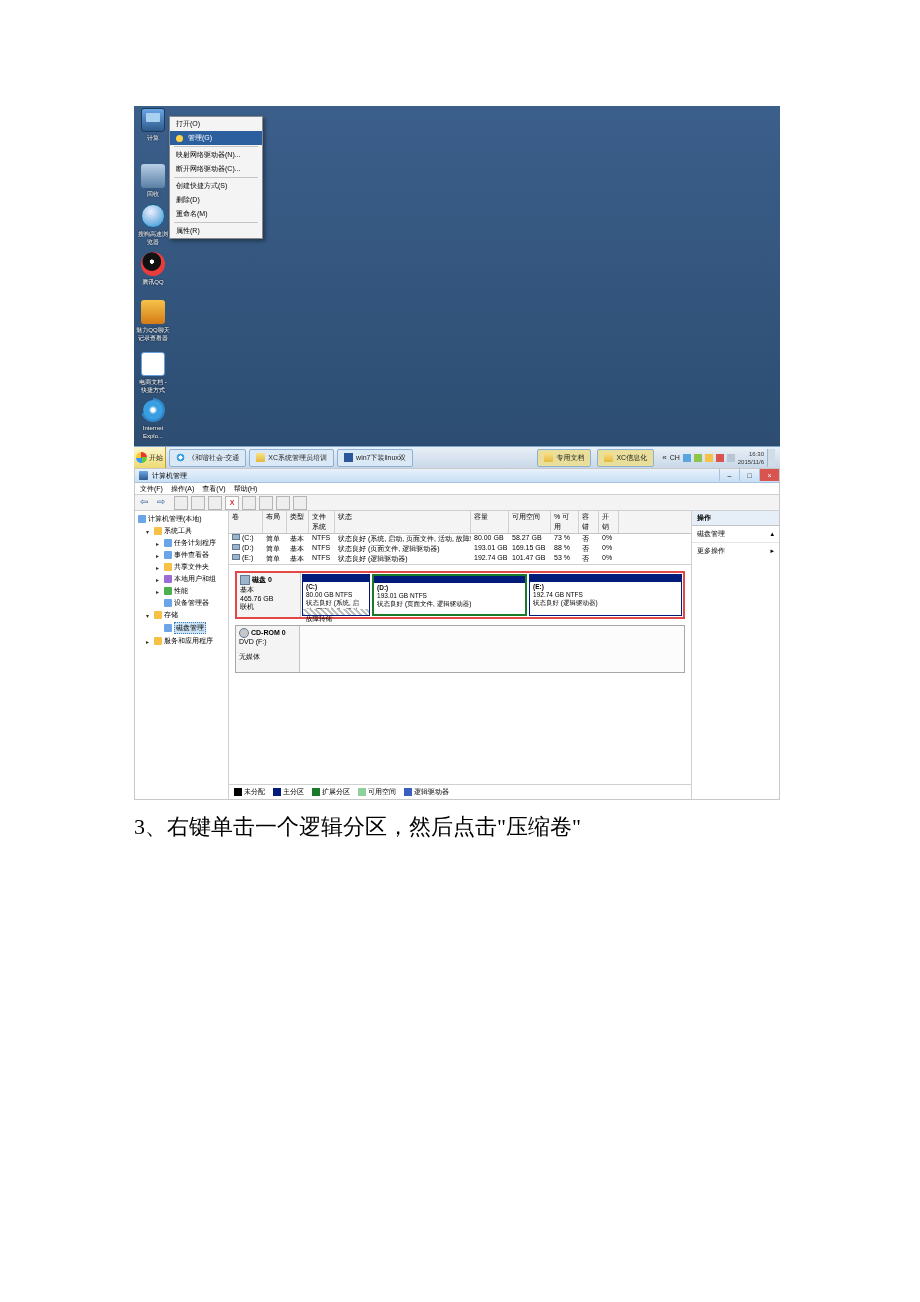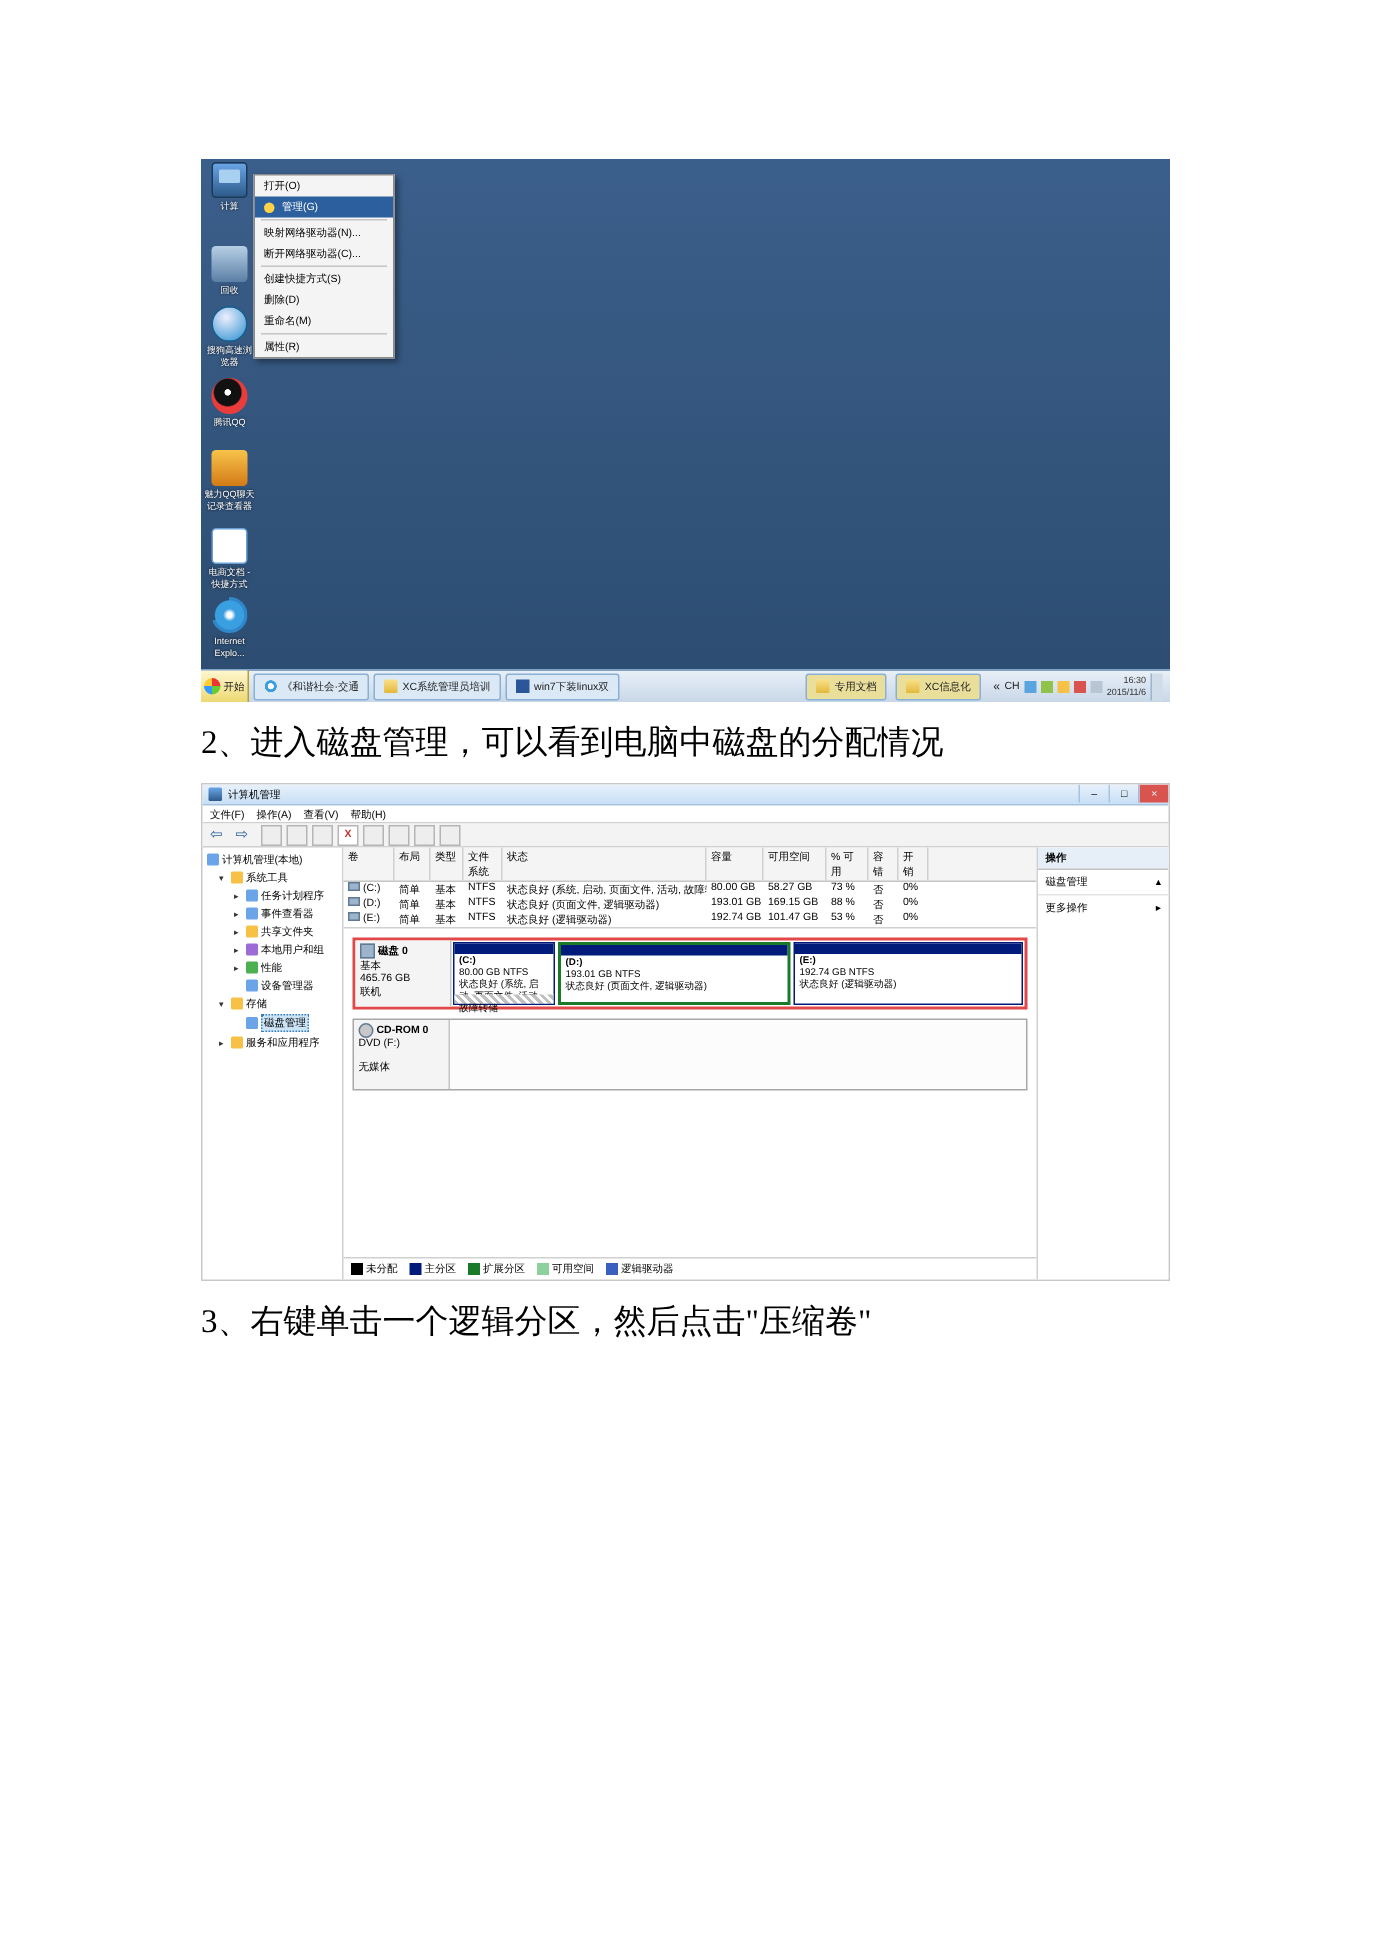--- a/index.html
+++ b/index.html
@@ -340,21 +340,20 @@
         <span class="ico" style="background:#b8c5d3;"></span>
         <div class="clock">
           <div>16:30</div>
           <div>2015/11/6</div>
         </div>
         <span style="width:8px;height:18px;background:#d0dce8;border-left:1px solid #9ab6d1;"></span>
       </div>
     </div>
   </div>
 
-  <p class="caption">2、进入磁盘管理，可以看到电脑中磁盘的分配情况</p>
 
   <div class="shot2">
     <div class="titlebar">
       <span class="ti-icon"></span>
       <span>计算机管理</span>
       <div class="win-btns">
         <span>–</span>
         <span>□</span>
         <span class="close">×</span>
       </div>

